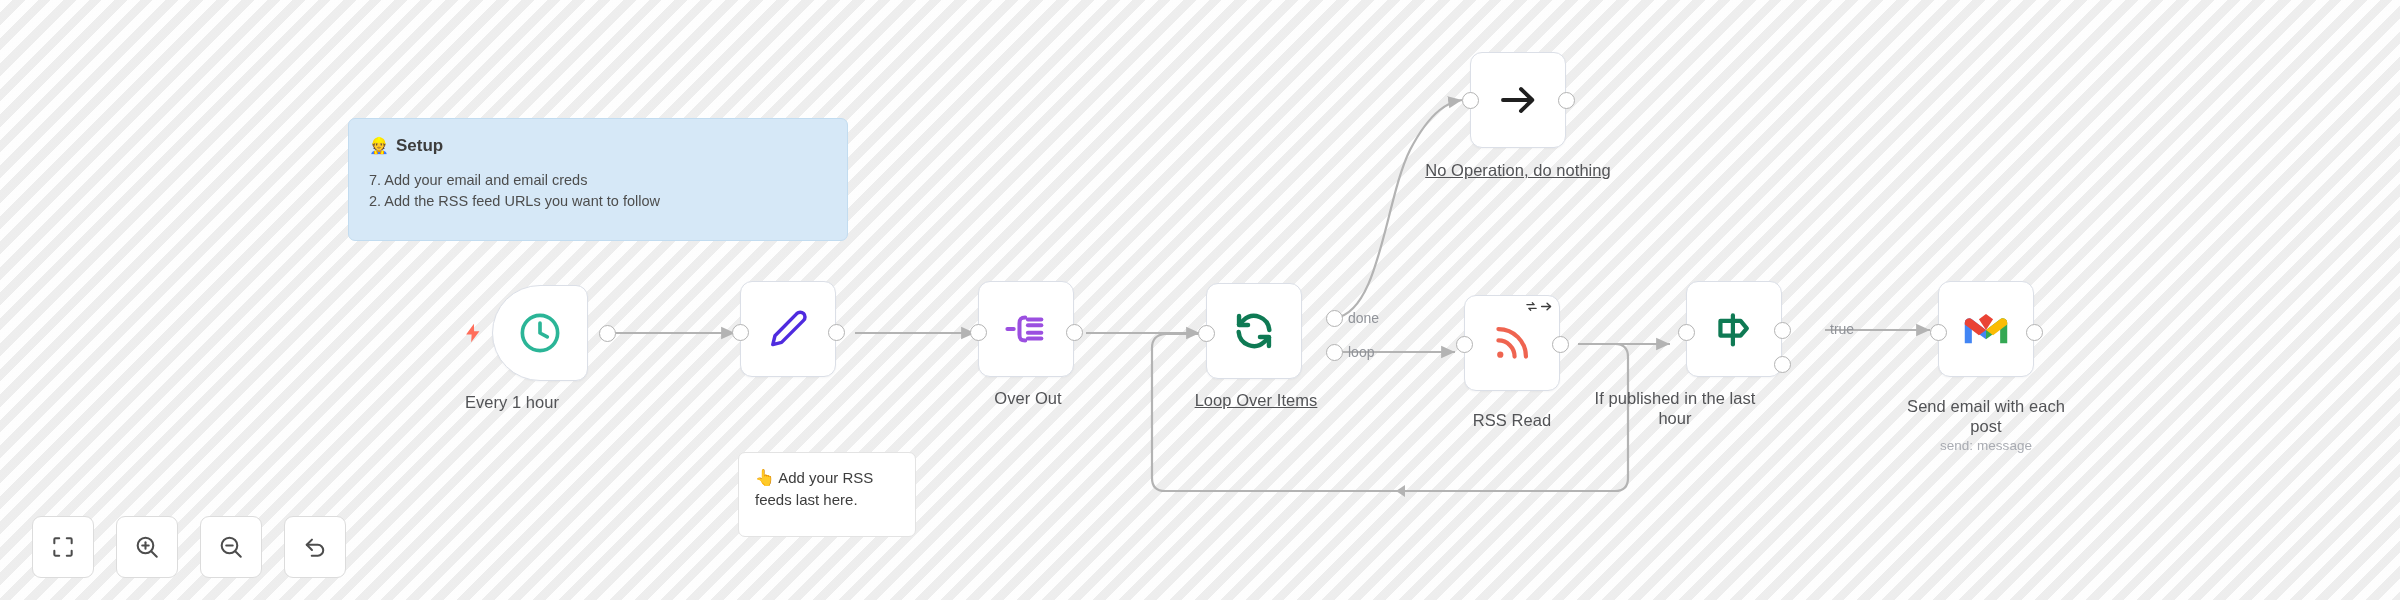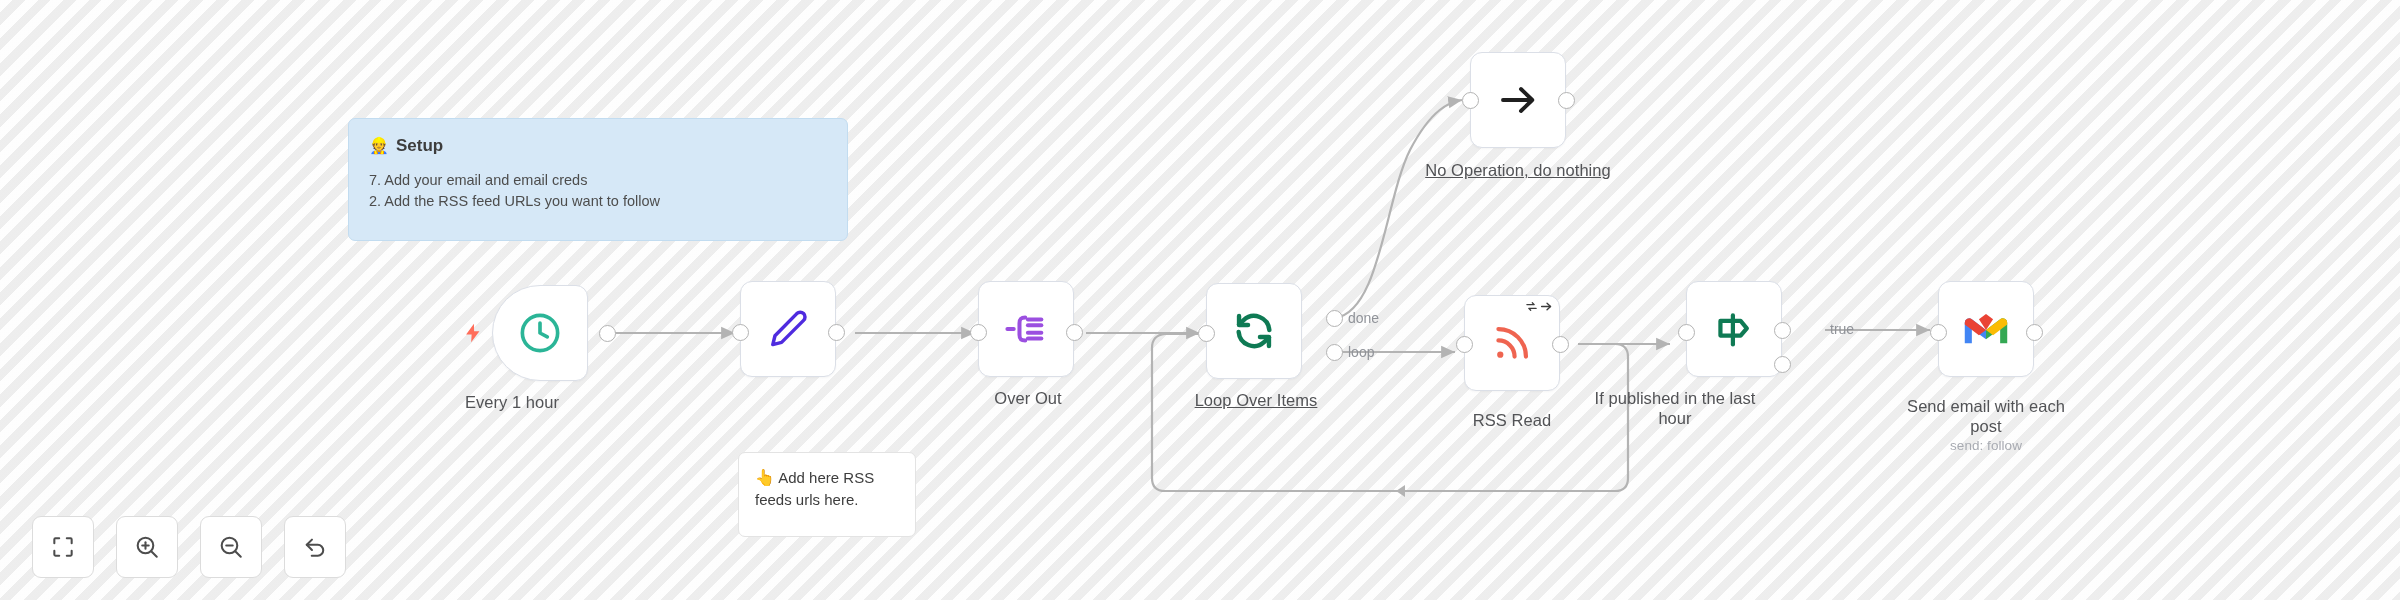--- a/index.html
+++ b/index.html
@@ -222,21 +222,21 @@
       <span class="emoji">👷</span>
       <span>Setup</span>
     </div>
     <div class="sticky-line">7. Add your email and email creds</div>
     <div class="sticky-line">2. Add the RSS feed URLs you want to follow</div>
   </div>
 
   <div class="sticky plain" style="left:738px; top:452px; width:178px; height:85px;">
     <div class="sticky-plain-text">
       <span class="emoji">👆</span>
-      <span>Add here RSS feeds urls here.</span>
+      <span>Add your RSS feeds last here.</span>
     </div>
   </div>
 
   <div class="node trigger" style="left:492px; top:285px;">
     <span class="glyph">
       <svg width="46" height="46" viewBox="0 0 24 24" fill="none" stroke="#2bb597" stroke-width="1.9" stroke-linecap="round" stroke-linejoin="round">
         <circle cx="12" cy="12" r="9.2"></circle>
         <path d="M12 6.8 L12 12 L15.8 14"></path>
       </svg>
     </span>
@@ -359,21 +359,21 @@
         <path d="M2 13 a5 5 0 0 1 8-4 L26 21 L18 27 L2 15 Z" fill="#ea4335"></path>
         <path d="M50 13 a5 5 0 0 0 -8-4 L26 21 L34 27 L50 15 Z" fill="#fbbc04"></path>
         <path d="M18 9 L26 21 L34 9 L26 3 Z" fill="#ea4335"></path>
       </svg>
     </span>
   </div>
   <span class="port" style="left:1930px; top:324px;"></span>
   <span class="port" style="left:2026px; top:324px;"></span>
   <div class="node-caption" style="left:1896px; top:388px; width:180px;margin-top:8px;">
     <span>Send email with each post</span>
-    <span class="node-subtitle">send: follow</span>
+    <span class="node-subtitle">send: message</span>
   </div>
 
   <div id="toolbar">
     <div class="tool-btn">
       <span>
         <svg width="26" height="26" viewBox="0 0 24 24" fill="none" stroke="#4d4d4d" stroke-width="1.9" stroke-linecap="round" stroke-linejoin="round">
           <path d="M4 8.5 V5 a1 1 0 0 1 1-1 H8.5"></path>
           <path d="M15.5 4 H19 a1 1 0 0 1 1 1 V8.5"></path>
           <path d="M20 15.5 V19 a1 1 0 0 1 -1 1 H15.5"></path>
           <path d="M8.5 20 H5 a1 1 0 0 1 -1 -1 V15.5"></path>

